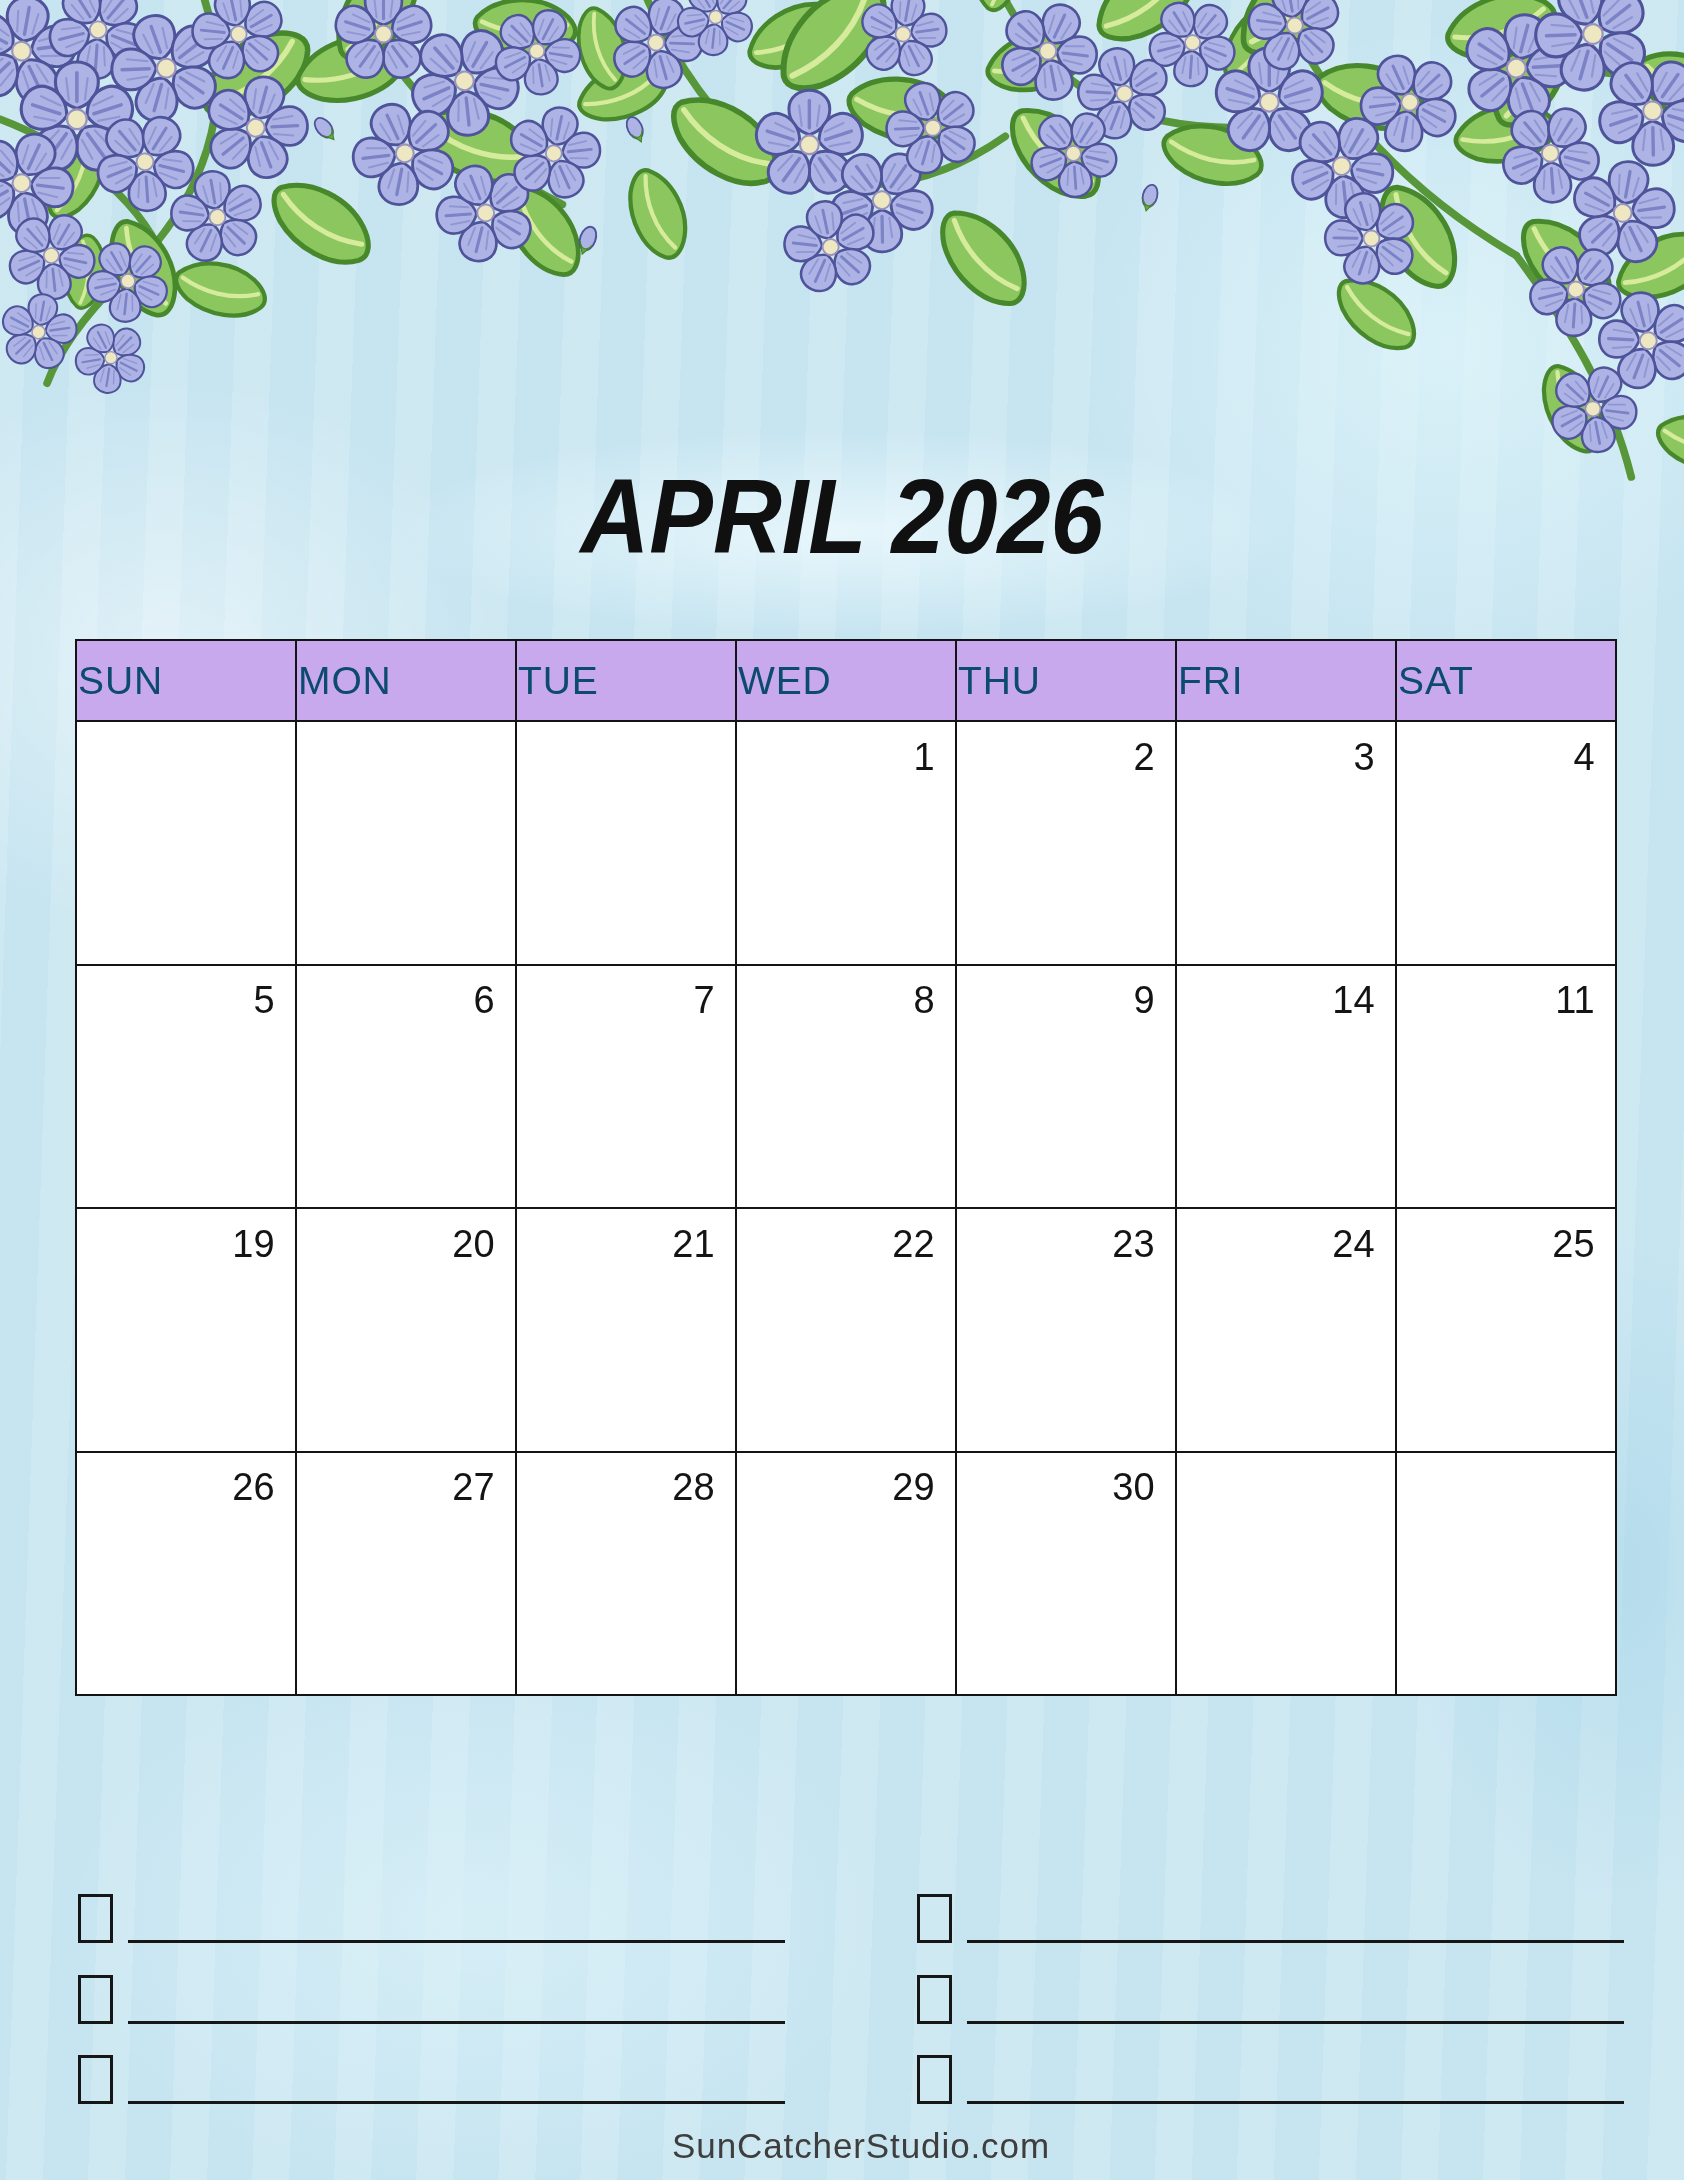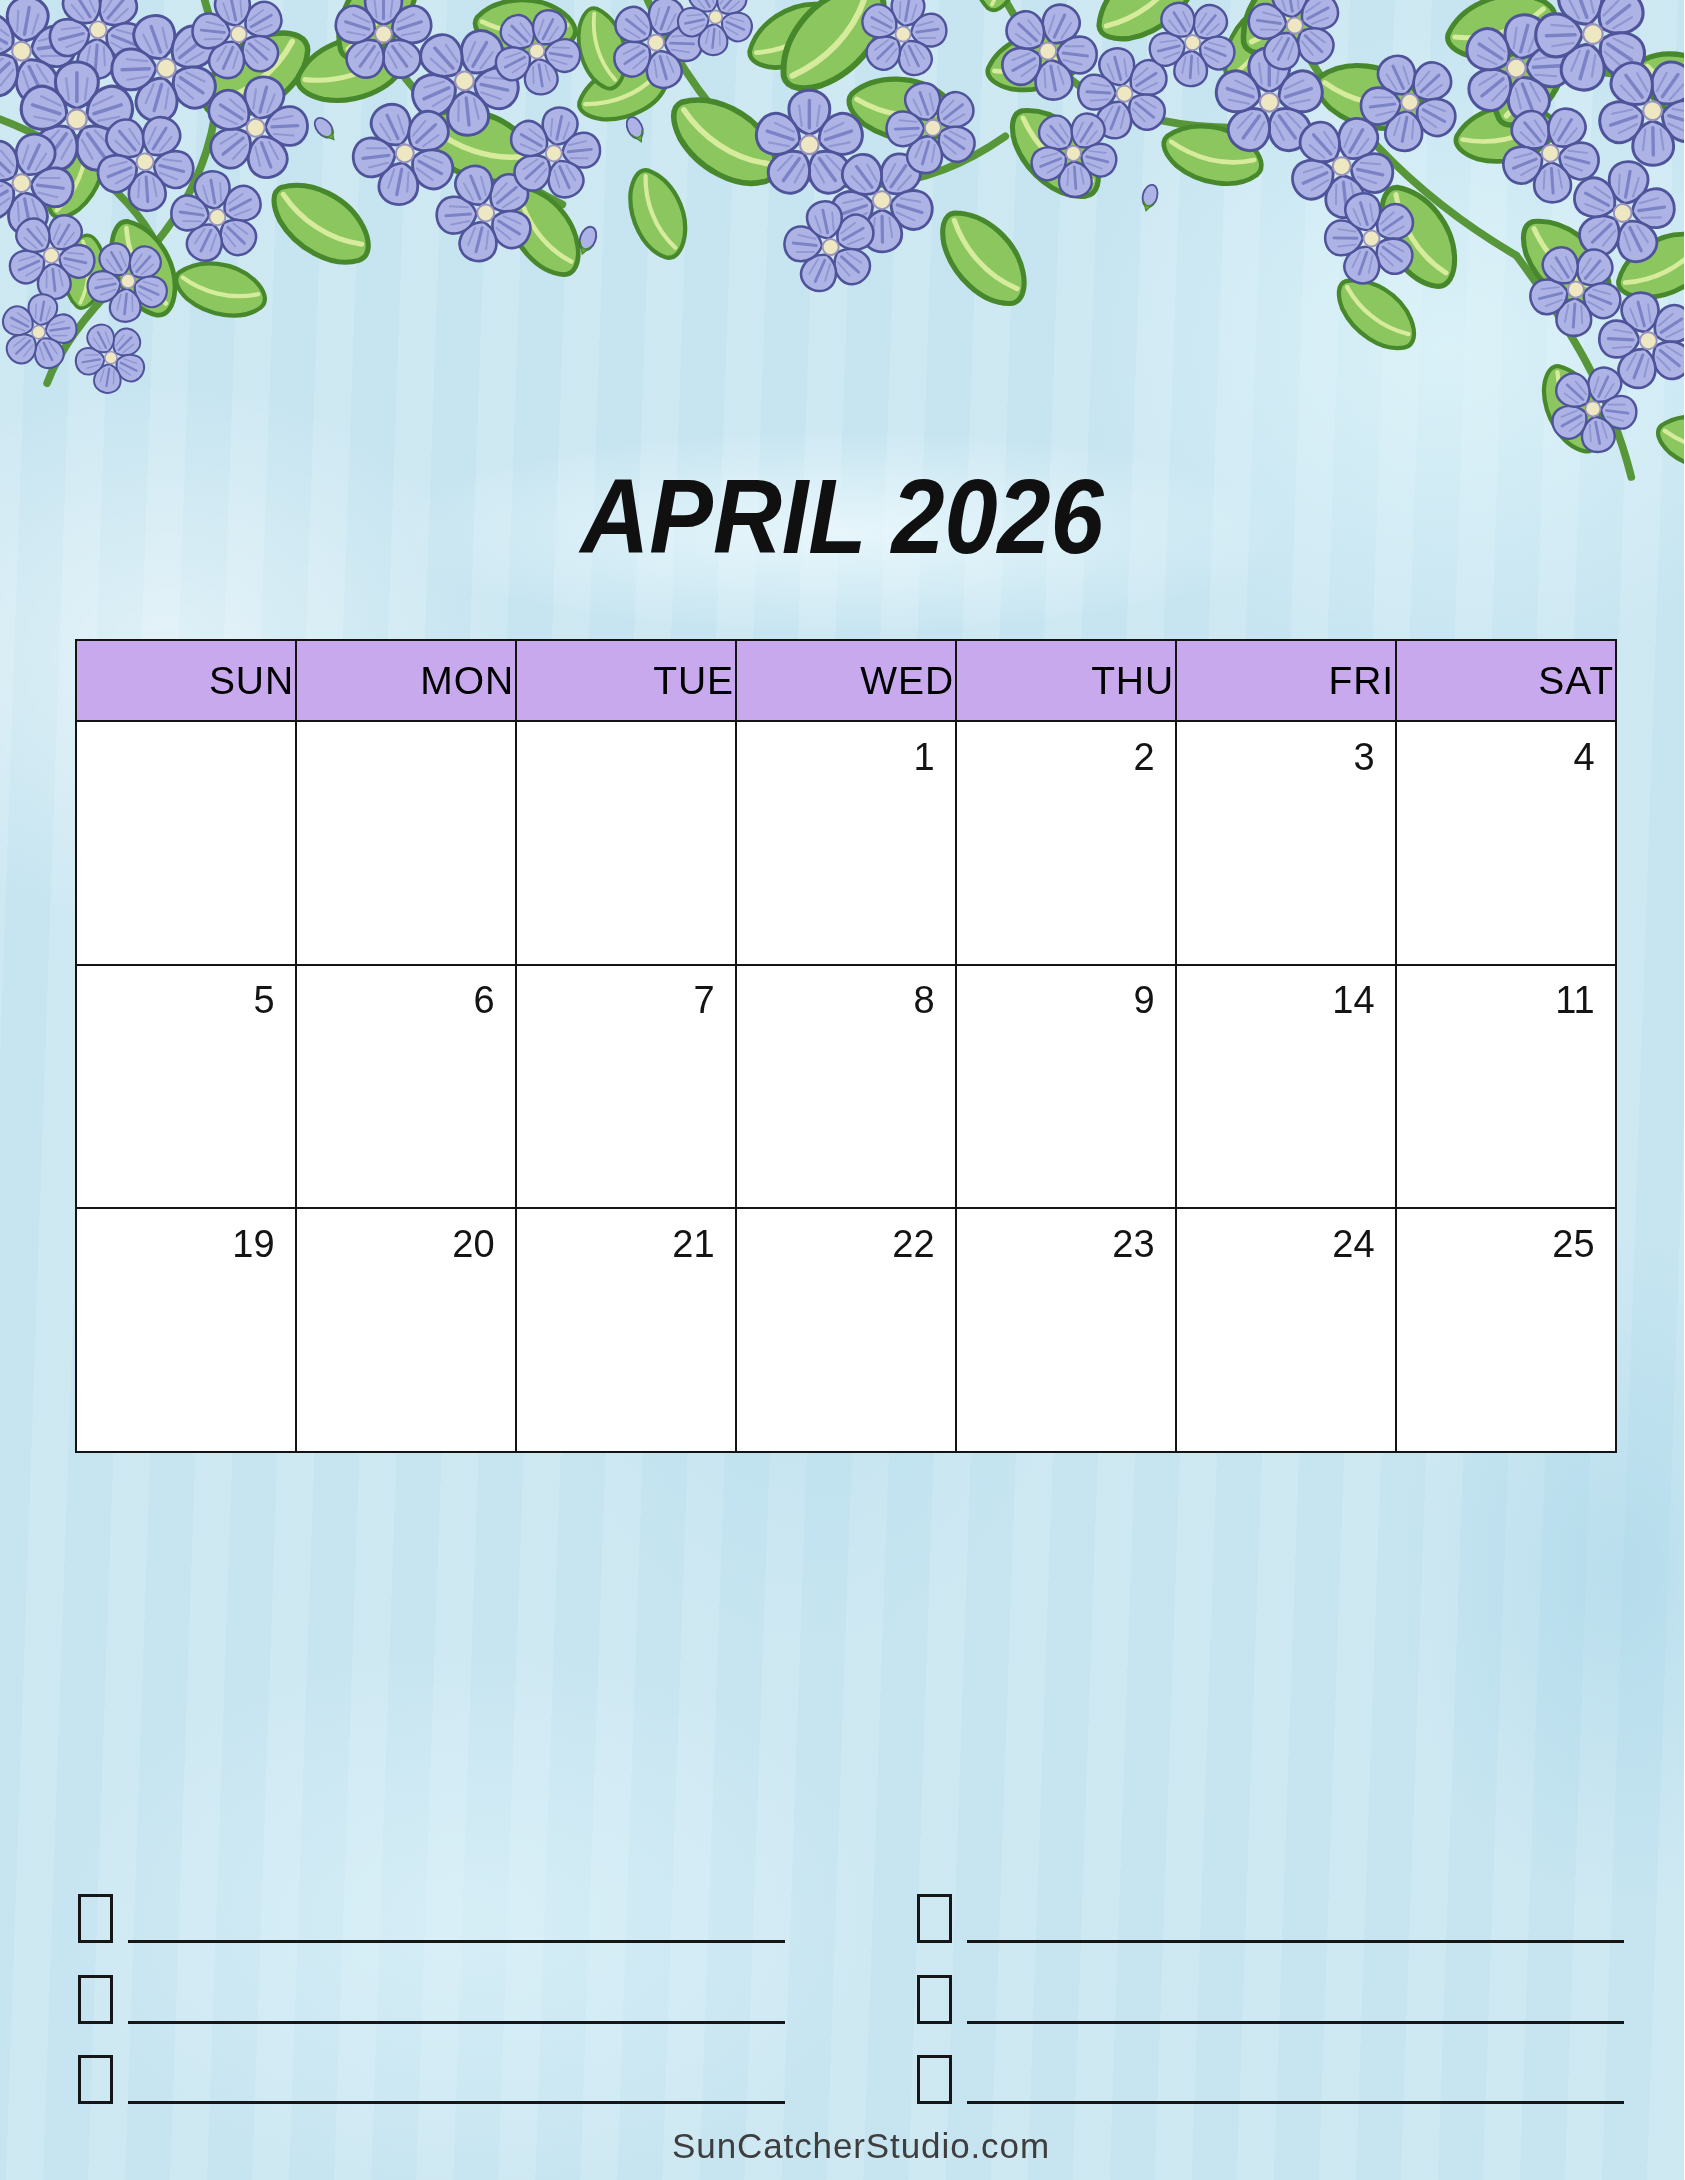--- a/index.html
+++ b/index.html
@@ -30,21 +30,21 @@
   }
   table.calendar{
     position:absolute;left:75px;top:639px;width:1542px;
     border-collapse:collapse;table-layout:fixed;
   }
   table.calendar th{
     height:77px;
     background:#c9a9ee;
     border:2.6px solid #141414;
     font-size:39px;font-weight:400;letter-spacing:0.9px;
-    color:#000000;text-align:right;vertical-align:middle;
+    color:#0c4a6e;text-align:left;vertical-align:middle;
   }
   table.calendar td{
     height:228px;
     background:#ffffff;
     border:2.6px solid #141414;
     vertical-align:top;text-align:right;
     font-size:38px;color:#141414;
     padding:13.6px 20.4px 0 0;
   }
   .notes-col{position:absolute;width:707px;}
@@ -229,20 +229,29 @@
       </tr>
       <tr>
         <td>19</td>
         <td>20</td>
         <td>21</td>
         <td>22</td>
         <td>23</td>
         <td>24</td>
         <td>25</td>
       </tr>
+      <tr>
+        <td>26</td>
+        <td>27</td>
+        <td>28</td>
+        <td>29</td>
+        <td>30</td>
+        <td></td>
+        <td></td>
+      </tr>
     </tbody>
   </table>
 
   <div class="notes-col left">
     <div class="note-row">
       <div class="cbox"></div>
       <div class="nline"></div>
     </div>
     <div class="note-row">
       <div class="cbox"></div>

